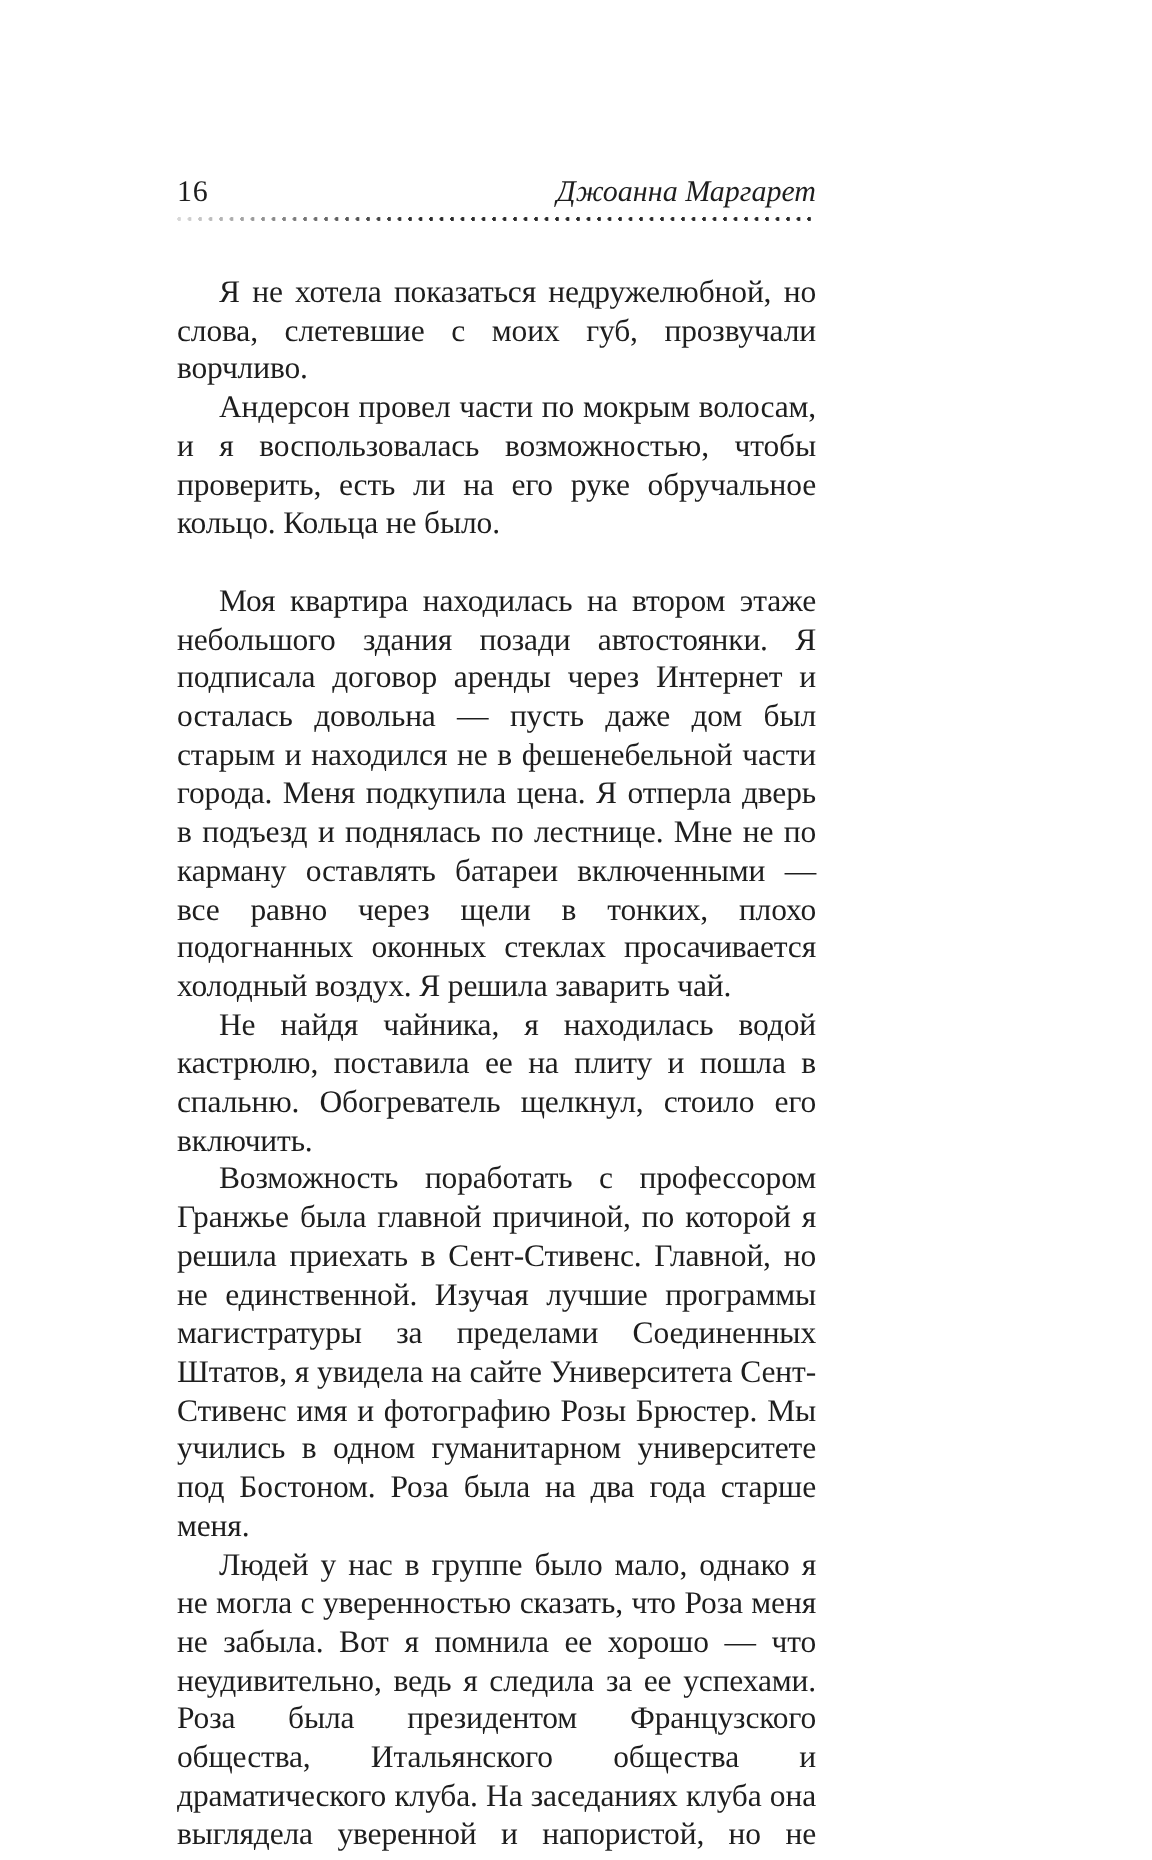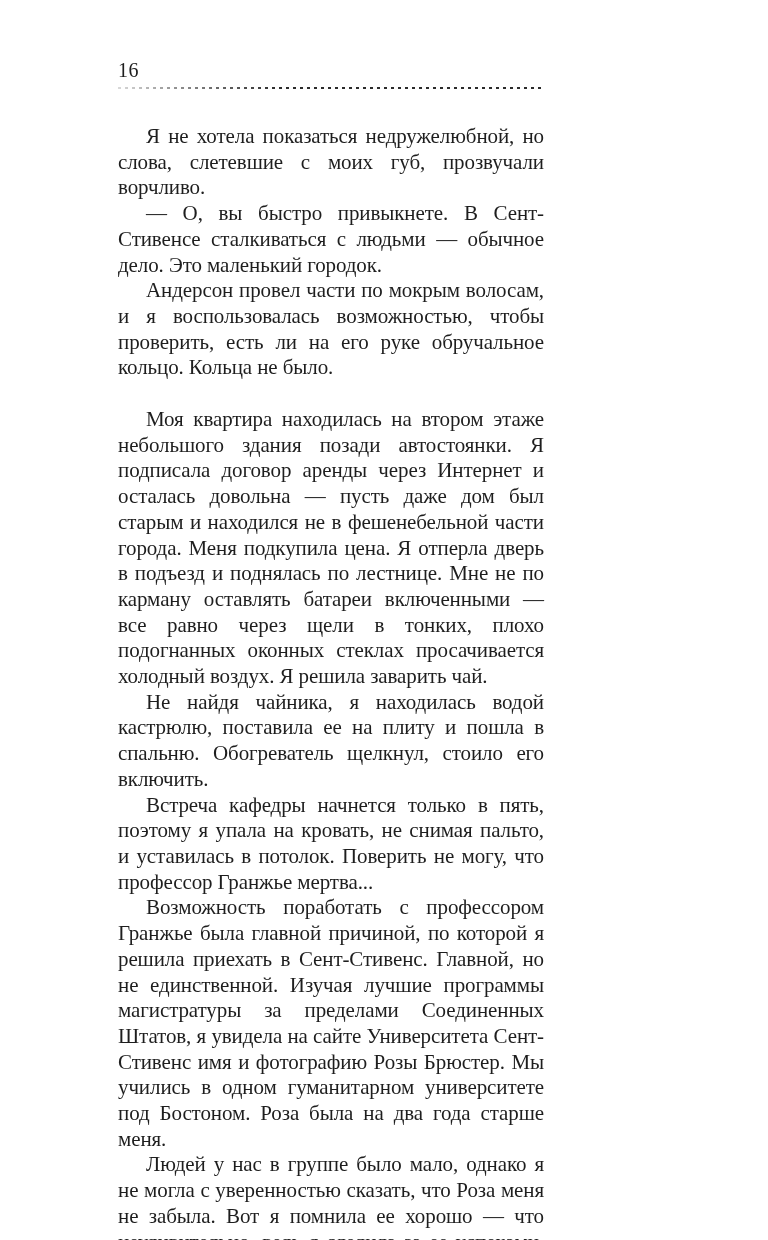--- a/index.html
+++ b/index.html
@@ -9,21 +9,21 @@
   }
 
   .page {
     position: relative;
     width: 628px;
     height: 1240px;
     background: #ffffff;
     overflow: hidden;
     font-family: "Liberation Serif", "DejaVu Serif", serif;
     color: #1e1e1e;
-    padding: 58px 84px 0 118px;
+    padding: 116px 84px 0 118px;
   }
 
   
   .page-header {
     display: flex;
     justify-content: space-between;
     align-items: baseline;
     font-size: 20px;
     line-height: 24px;
   }
@@ -65,35 +65,34 @@
     margin-top: 26px;
   }
 </style>
 </head>
 <body>
 
 <div class="page">
 
   <div class="page-header">
     <span class="page-number">16</span>
+    <span class="running-title">Джоанна Маргарет</span>
   </div>
 
   <div class="dotted-rule"></div>
 
   <div class="body-text">
 
     <div class="text-section">
       <p>Я не хотела показаться недружелюбной, но слова, слетевшие с моих губ, прозвучали ворчливо.</p>
-      <p>—  О, вы быстро привыкнете. В Сент-Стивенсе сталкиваться с людьми —  обычное дело. Это маленький городок.</p>
       <p>Андерсон провел части по мокрым волосам, и я воспользовалась возможностью, чтобы проверить, есть ли на его руке обручальное кольцо. Кольца не было.</p>
     </div>
 
     <div class="text-section">
       <p>Моя квартира находилась на втором этаже небольшого здания позади автостоянки. Я подписала договор аренды через Интернет и осталась довольна —  пусть даже дом был старым и находился не в фешенебельной части города. Меня подкупила цена. Я отперла дверь в подъезд и поднялась по лестнице. Мне не по карману оставлять батареи включенными —  все равно через щели в тонких, плохо подогнанных оконных стеклах просачивается холодный воздух. Я решила заварить чай.</p>
       <p>Не найдя чайника, я находилась водой кастрюлю, поставила ее на плиту и пошла в спальню. Обогреватель щелкнул, стоило его включить.</p>
-      <p>Встреча кафедры начнется только в пять, поэтому я упала на кровать, не снимая пальто, и уставилась в потолок. Поверить не могу, что профессор Гранжье мертва...</p>
       <p>Возможность поработать с профессором Гранжье была главной причиной, по которой я решила приехать в Сент-Стивенс. Главной, но не единственной. Изучая лучшие программы магистратуры за пределами Соединенных Штатов, я увидела на сайте Университета Сент-Стивенс имя и фотографию Розы Брюстер. Мы учились в одном гуманитарном университете под Бостоном. Роза была на два года старше меня.</p>
       <p>Людей у нас в группе было мало, однако я не могла с уверенностью сказать, что Роза меня не забыла. Вот я помнила ее хорошо —  что неудивительно, ведь я следила за ее успехами. Роза была президентом Французского общества, Итальянского общества и драматического клуба. На заседаниях клуба она выглядела уверенной и напористой, но не высокомерной. Она была прекрасным рассказчиком, и мы все открыв рты ловили каждое ее слово. Однажды я помогла ей организовать</p>
     </div>
 
   </div>
 
 </div>
 
 </body></html>

